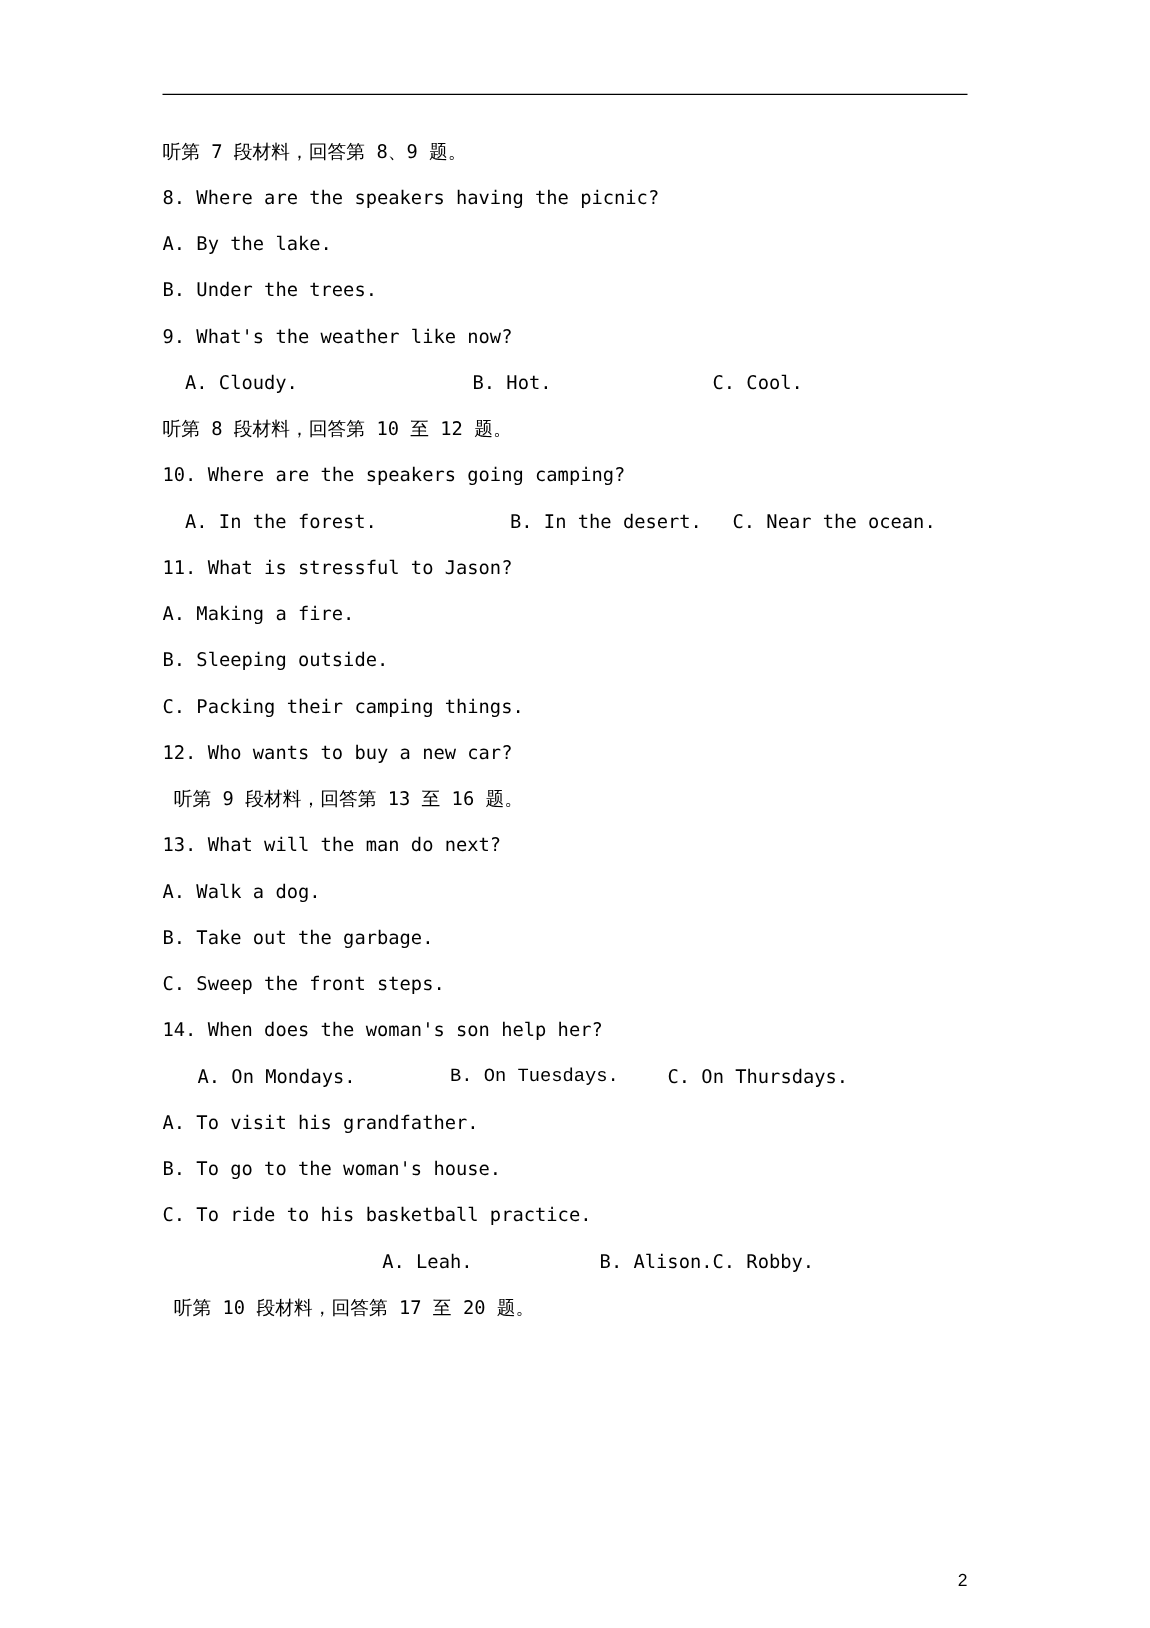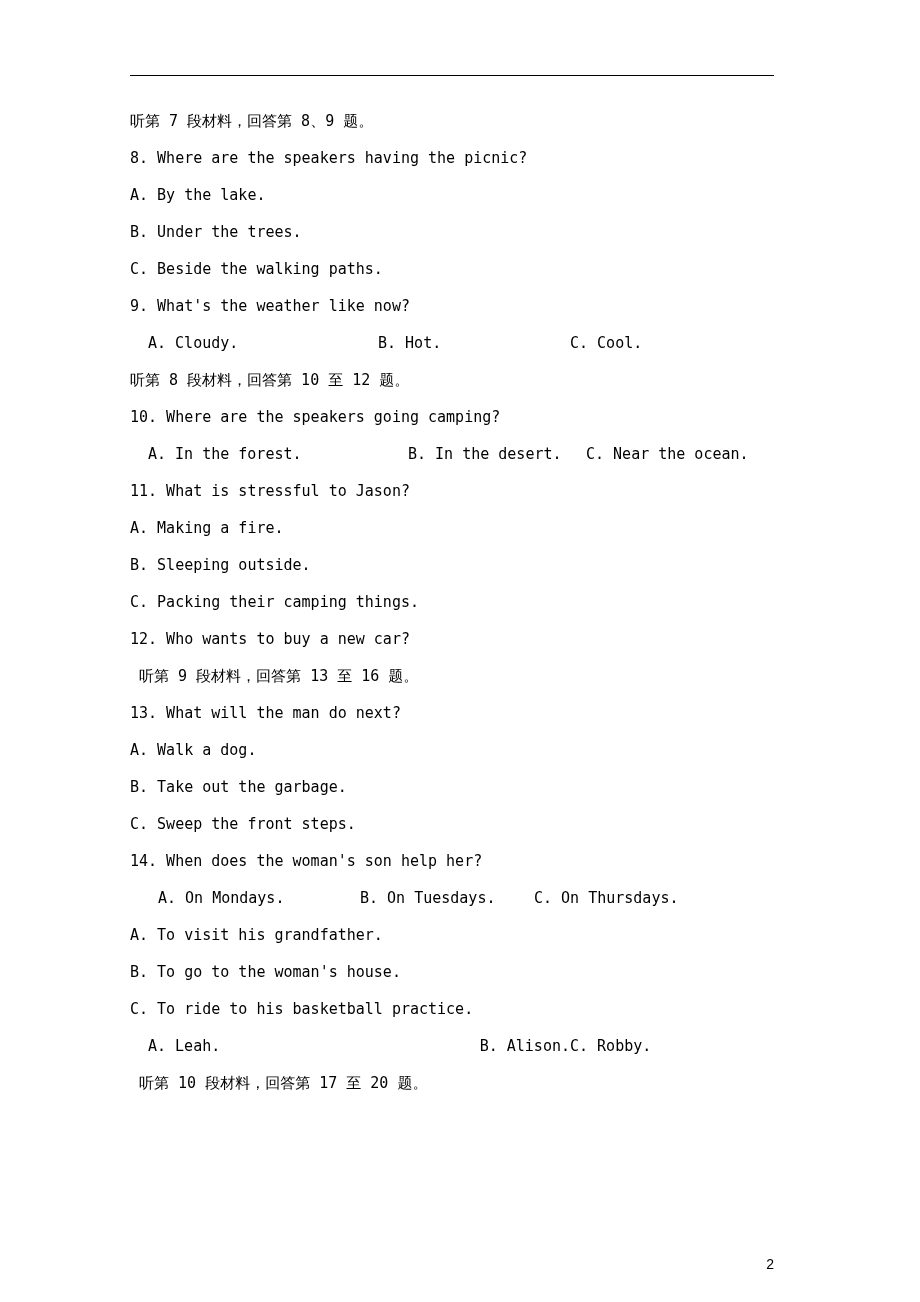--- a/index.html
+++ b/index.html
@@ -46,22 +46,22 @@
   .opt-slot {
     flex: none;
   }
   .w-a1 { width: 230px; }
   .w-b1 { width: 192px; }
   .w-a2 { width: 260px; }
   .w-b2 { width: 178px; }
   .w-a3 { width: 230px; }
   .w-b3 { width: 192px; }
   .w-a4 { width: 202px; }
-  .w-b4 { width: 174px; }
-  .w-a5 { width: 230px; }
+  .w-b4 { width: 174px; font-family: Liberation Mono, monospace; }
+  .w-a5 { width: 230px; text-align: right; }
   .w-b5 { width: 192px; text-align: right; }
   .page-num {
     position: absolute;
     right: 130px;
     bottom: 30px;
     font-size: 14px;
     font-family: Arial, sans-serif;
     color: #000;
   }
 </style>
@@ -70,21 +70,20 @@
 
 <div class="page">
 
   <div class="divider"></div>
 
   <div class="line">听第 7 段材料，回答第 8、9 题。</div>
 
   <div class="line">8. Where are the speakers having the picnic?</div>
   <div class="line"><span class="opt-indent"></span><span>A. By the lake.</span></div>
   <div class="line"><span class="opt-indent"></span><span>B. Under the trees.</span></div>
-  <div class="line"><span class="opt-indent"></span><span>C. Beside the walking paths.</span></div>
 
   <div class="line">9. What's the weather like now?</div>
   <div class="options">
     <span class="opt-indent sp"></span>
     <span class="opt-slot w-a1">A. Cloudy.</span>
     <span class="opt-slot w-b1">B. Hot.</span>
     <span class="opt-slot">C. Cool.</span>
   </div>
 
   <div class="line">听第 8 段材料，回答第 10 至 12 题。</div>

